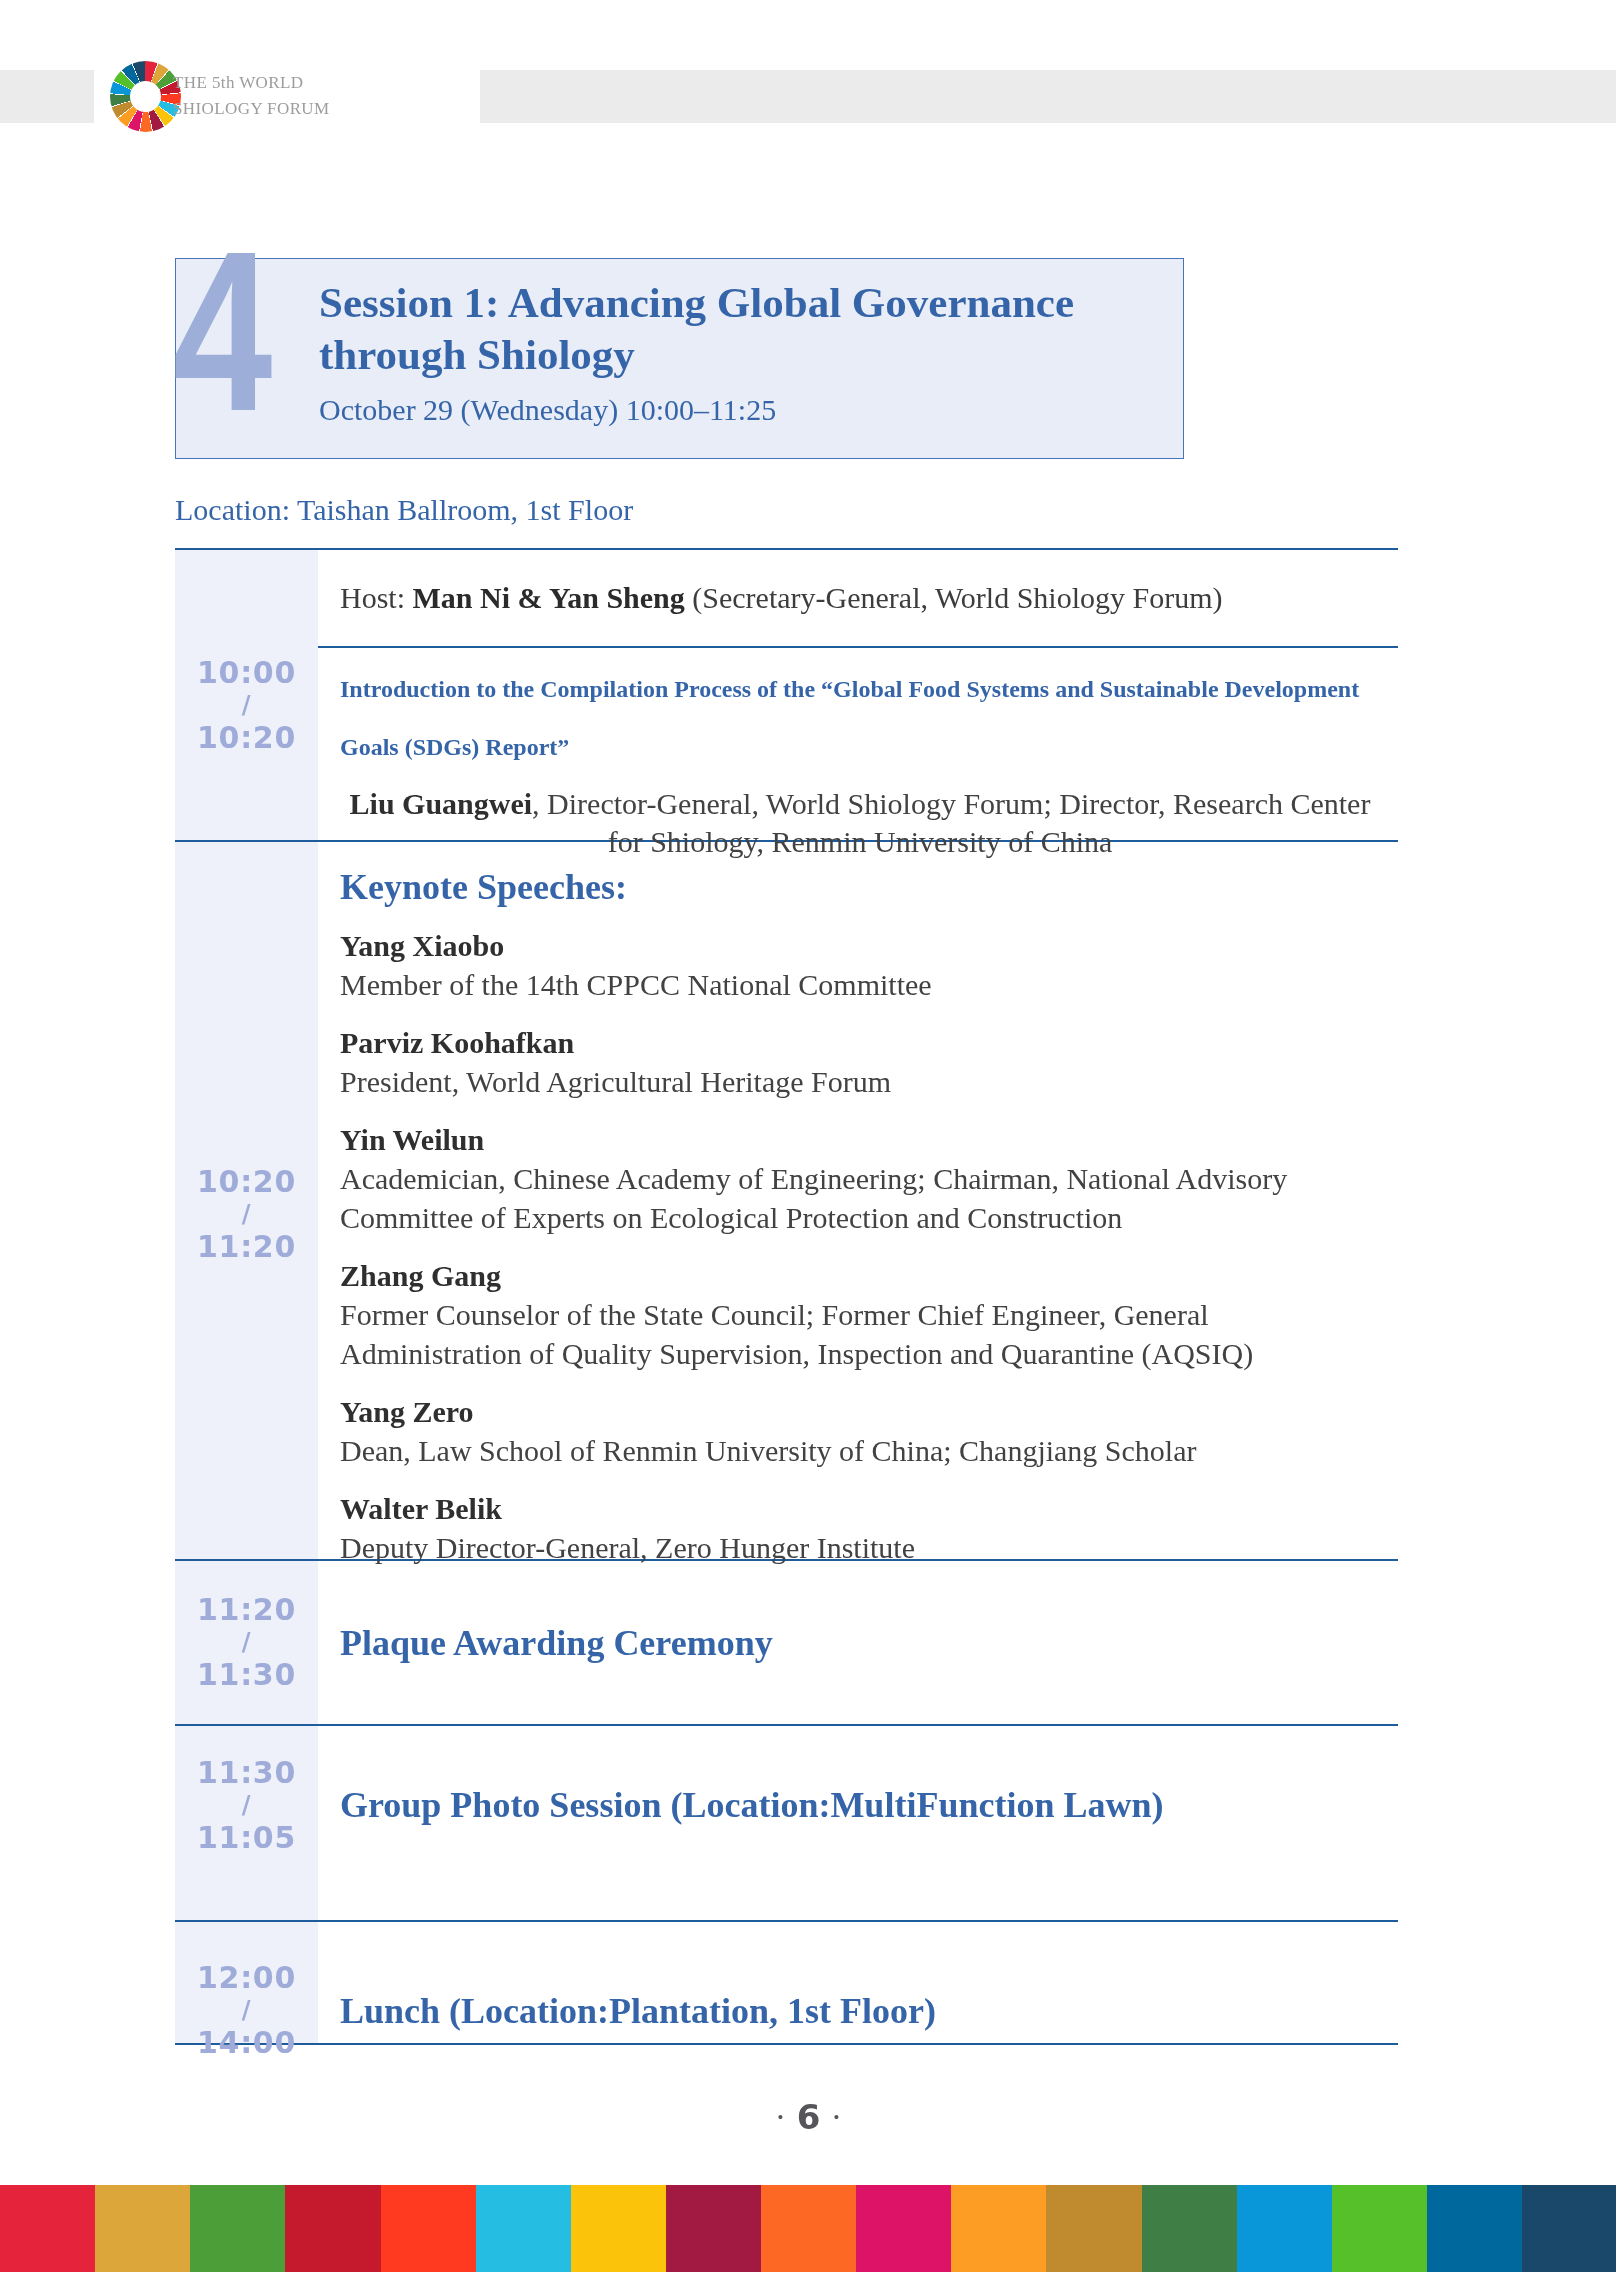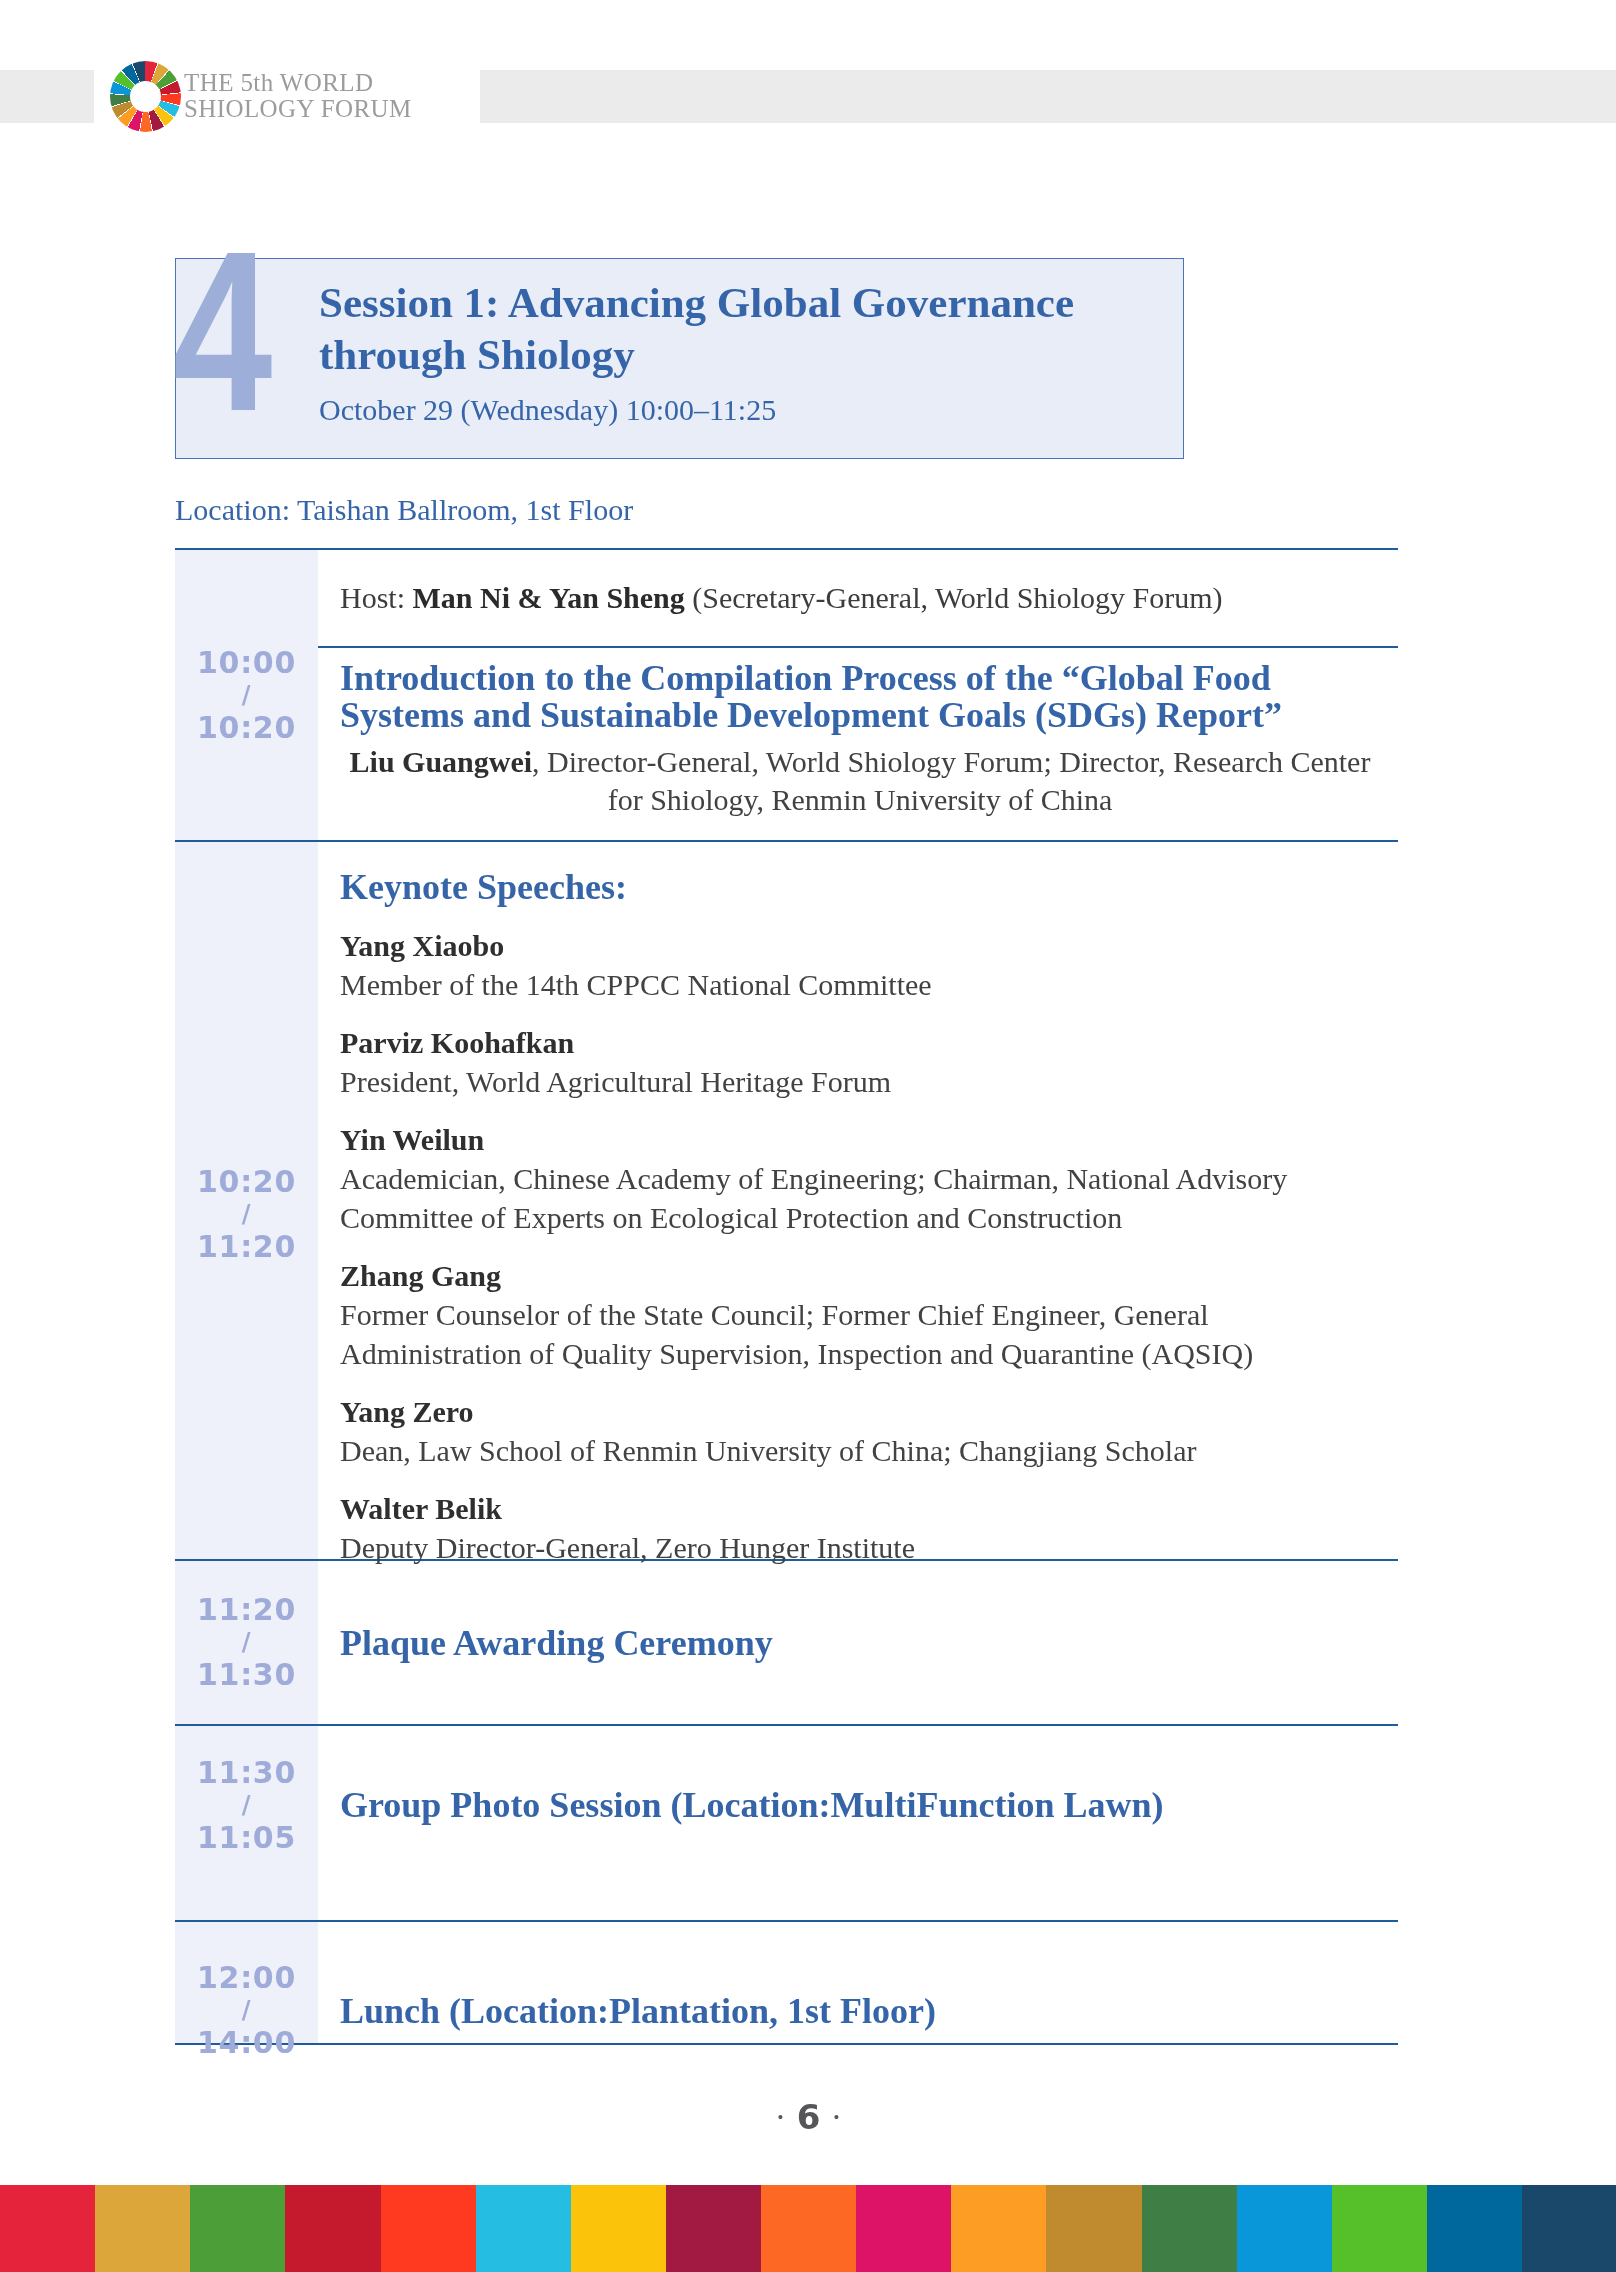--- a/index.html
+++ b/index.html
@@ -16,21 +16,21 @@
     position:relative;
     width:1617px;height:2273px;
     font-family:"Liberation Serif",serif;
     overflow:hidden;
   }
   
   .header-band{position:absolute;left:0;top:70px;width:1617px;height:53px;background:#ebebeb;}
   .logo-notch{position:absolute;left:94px;top:70px;width:386px;height:53px;background:#ffffff;}
   .logo-ring{position:absolute;left:110px;top:61px;width:71px;height:71px;border-radius:50%;}
   .logo-hole{position:absolute;left:20px;top:20px;width:31px;height:31px;background:#ffffff;border-radius:50%;}
-  .logo-text{position:absolute;left:184px;top:70px;font-size:25px;line-height:26px;color:#9c9c9c;letter-spacing:0.4px;white-space:nowrap;}
+  .logo-text{position:absolute;left:173px;top:70px;font-size:17px;line-height:26px;color:#9c9c9c;letter-spacing:0.4px;white-space:nowrap;}
   
   .session-box{position:absolute;left:175px;top:258px;width:1009px;height:201px;background:#e9edf7;border:1.5px solid #4a74ba;}
   .session-box-inner{margin-left:143px;padding-top:18px;}
   .session-title{font-size:43px;line-height:52px;font-weight:bold;color:var(--blue);}
   .session-datetime{margin-top:12px;font-size:30px;color:var(--blue);}
   .session-number{
     position:absolute;left:173px;top:217px;z-index:2;
     font-family:"Liberation Sans",sans-serif;font-weight:bold;
     font-size:229px;line-height:1;color:#9dafd8;
     transform:scaleX(0.78);transform-origin:left top;
@@ -53,21 +53,21 @@
   .time-slash{font-size:24px;line-height:31px;}
   .content-cell{min-width:0;}
   
   .host-row{
     height:98px;border-bottom:2.2px solid var(--line);
     display:flex;align-items:center;padding-left:22px;
     font-size:30px;color:#3d3d3d;white-space:pre-wrap;
   }
   .host-row b{color:#2b2b2b;}
   .intro-row{padding:12px 18px 0 22px;}
-  .talk-title{font-size:36px;line-height:37px;font-weight:bold;color:var(--blue);max-width:1051px;}
+  .talk-title{font-size:24px;line-height:58px;font-weight:bold;color:var(--blue);max-width:1051px;}
   .speaker-line{margin-top:9px;font-size:30px;line-height:38px;color:var(--body-text);max-width:1073px;white-space:pre-wrap;text-align:center;}
   .speaker-line b{color:var(--name-text);}
   
   .keynote-cell{padding:25px 18px 0 22px;}
   .keynote-heading{font-size:36px;line-height:41px;font-weight:bold;color:var(--blue);margin-bottom:18px;}
   .speaker{margin-bottom:19px;}
   .speaker-name{font-size:30px;line-height:39px;font-weight:bold;color:var(--name-text);}
   .speaker-affiliation{font-size:30px;line-height:39px;color:var(--body-text);max-width:1058px;}
   
   .event-cell{display:flex;align-items:center;padding-left:22px;}

